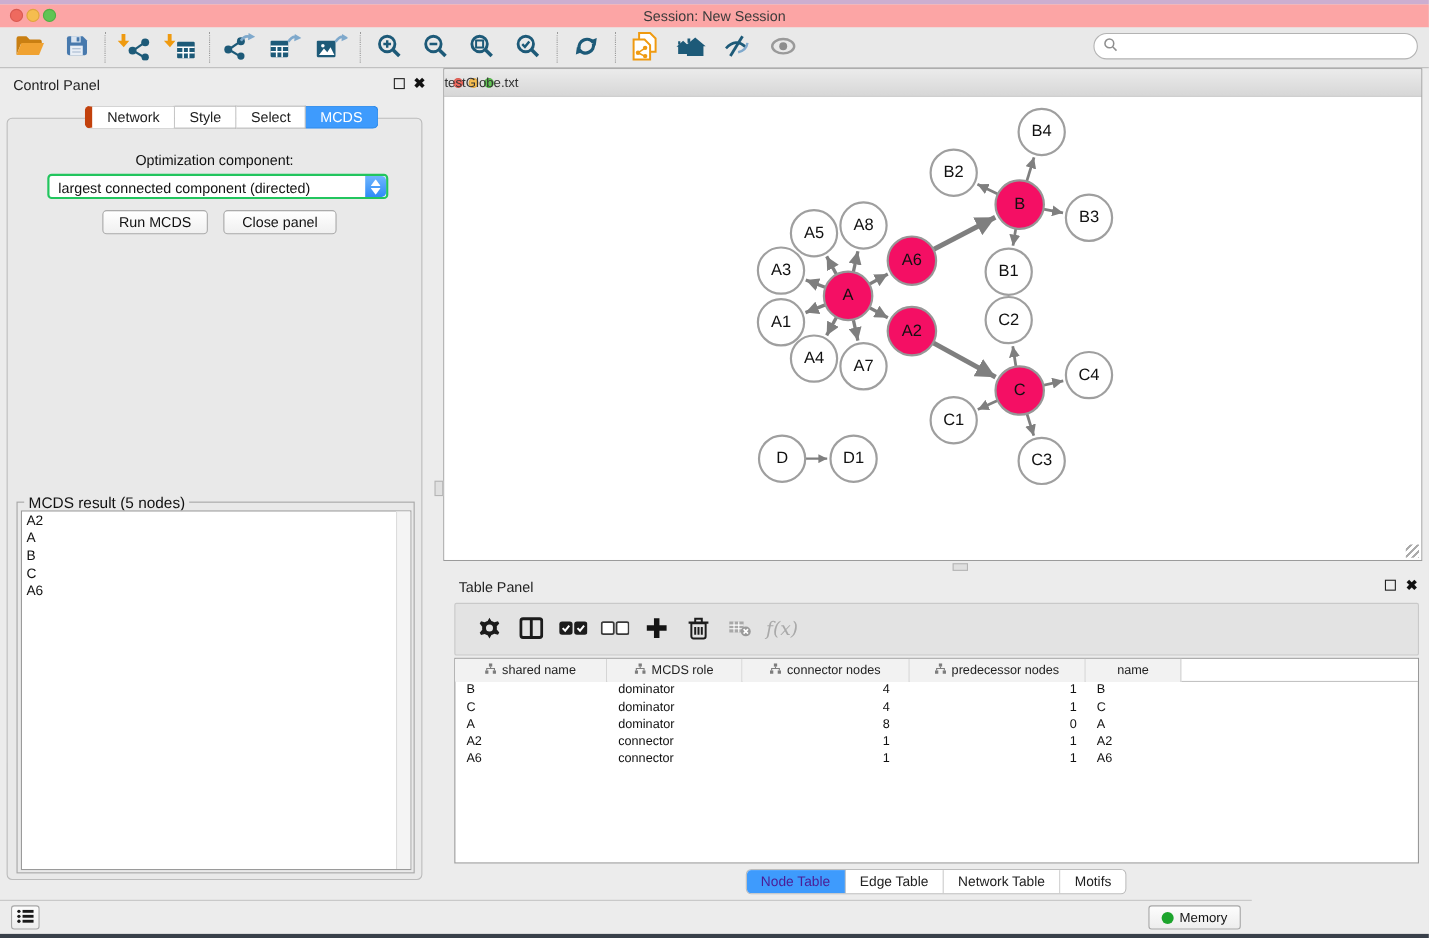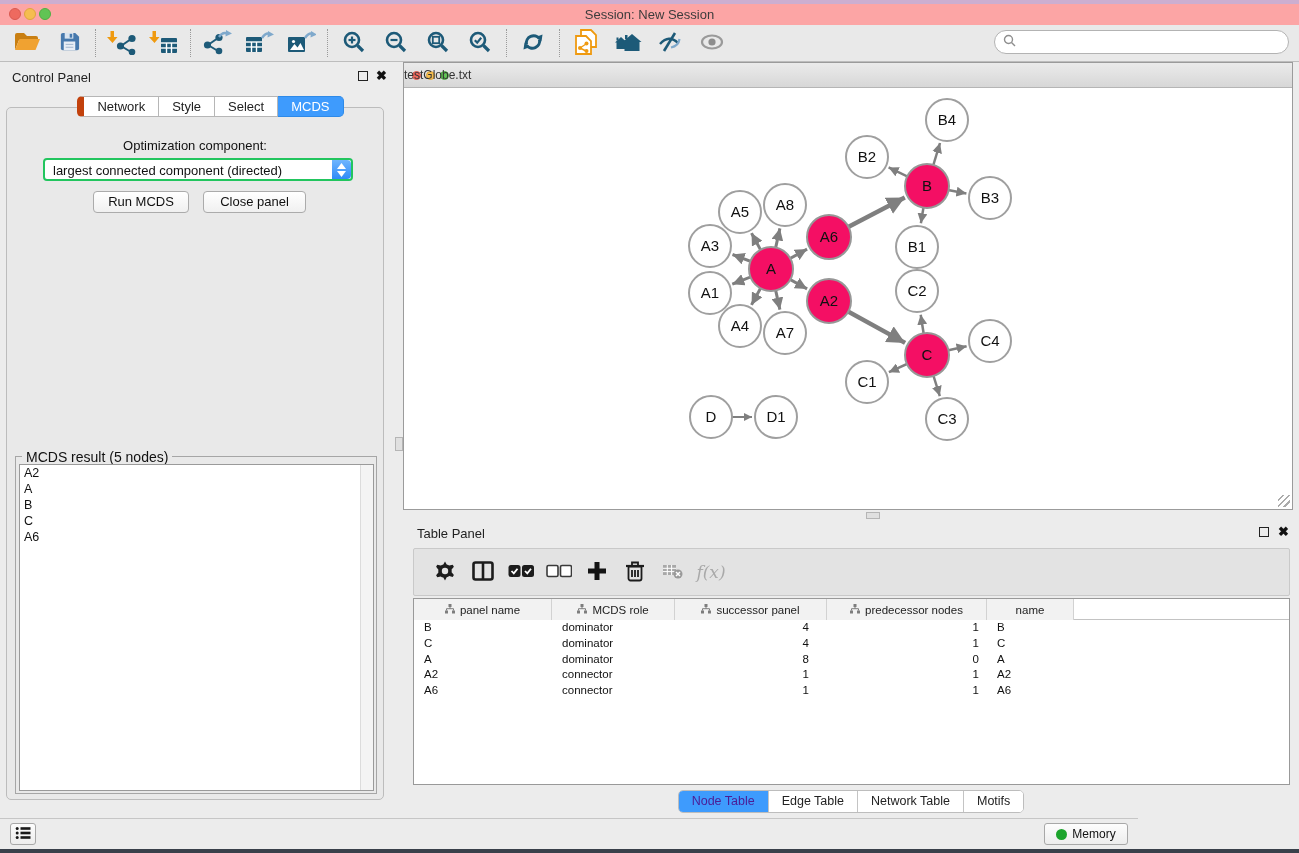--- a/index.html
+++ b/index.html
@@ -446,39 +446,39 @@
 
 <div class="tbl">
   <div class="tbl-head" id="tbl-head">
       <div class="th" style="width: 138px;">
         <span><svg width="10" height="10" viewBox="0 0 10 10">
             <rect x="3.5" y="0" width="3" height="3" fill="#7d7d7d"></rect>
             <rect x="0" y="6.5" width="3" height="3" fill="#7d7d7d"></rect>
             <rect x="7" y="6.5" width="3" height="3" fill="#7d7d7d"></rect>
             <path d="M5 3 V4.7 M1.5 6.5 V4.7 H8.5 V6.5" stroke="#7d7d7d" fill="none"></path>
           </svg></span>
-        <span>panel name</span>
+        <span>shared name</span>
       </div>
       <div class="th" style="width: 123px;">
         <span><svg width="10" height="10" viewBox="0 0 10 10">
             <rect x="3.5" y="0" width="3" height="3" fill="#7d7d7d"></rect>
             <rect x="0" y="6.5" width="3" height="3" fill="#7d7d7d"></rect>
             <rect x="7" y="6.5" width="3" height="3" fill="#7d7d7d"></rect>
             <path d="M5 3 V4.7 M1.5 6.5 V4.7 H8.5 V6.5" stroke="#7d7d7d" fill="none"></path>
           </svg></span>
         <span>MCDS role</span>
       </div>
       <div class="th" style="width: 152px;">
         <span><svg width="10" height="10" viewBox="0 0 10 10">
             <rect x="3.5" y="0" width="3" height="3" fill="#7d7d7d"></rect>
             <rect x="0" y="6.5" width="3" height="3" fill="#7d7d7d"></rect>
             <rect x="7" y="6.5" width="3" height="3" fill="#7d7d7d"></rect>
             <path d="M5 3 V4.7 M1.5 6.5 V4.7 H8.5 V6.5" stroke="#7d7d7d" fill="none"></path>
           </svg></span>
-        <span>successor panel</span>
+        <span>connector nodes</span>
       </div>
       <div class="th" style="width: 160px;">
         <span><svg width="10" height="10" viewBox="0 0 10 10">
             <rect x="3.5" y="0" width="3" height="3" fill="#7d7d7d"></rect>
             <rect x="0" y="6.5" width="3" height="3" fill="#7d7d7d"></rect>
             <rect x="7" y="6.5" width="3" height="3" fill="#7d7d7d"></rect>
             <path d="M5 3 V4.7 M1.5 6.5 V4.7 H8.5 V6.5" stroke="#7d7d7d" fill="none"></path>
           </svg></span>
         <span>predecessor nodes</span>
       </div>

